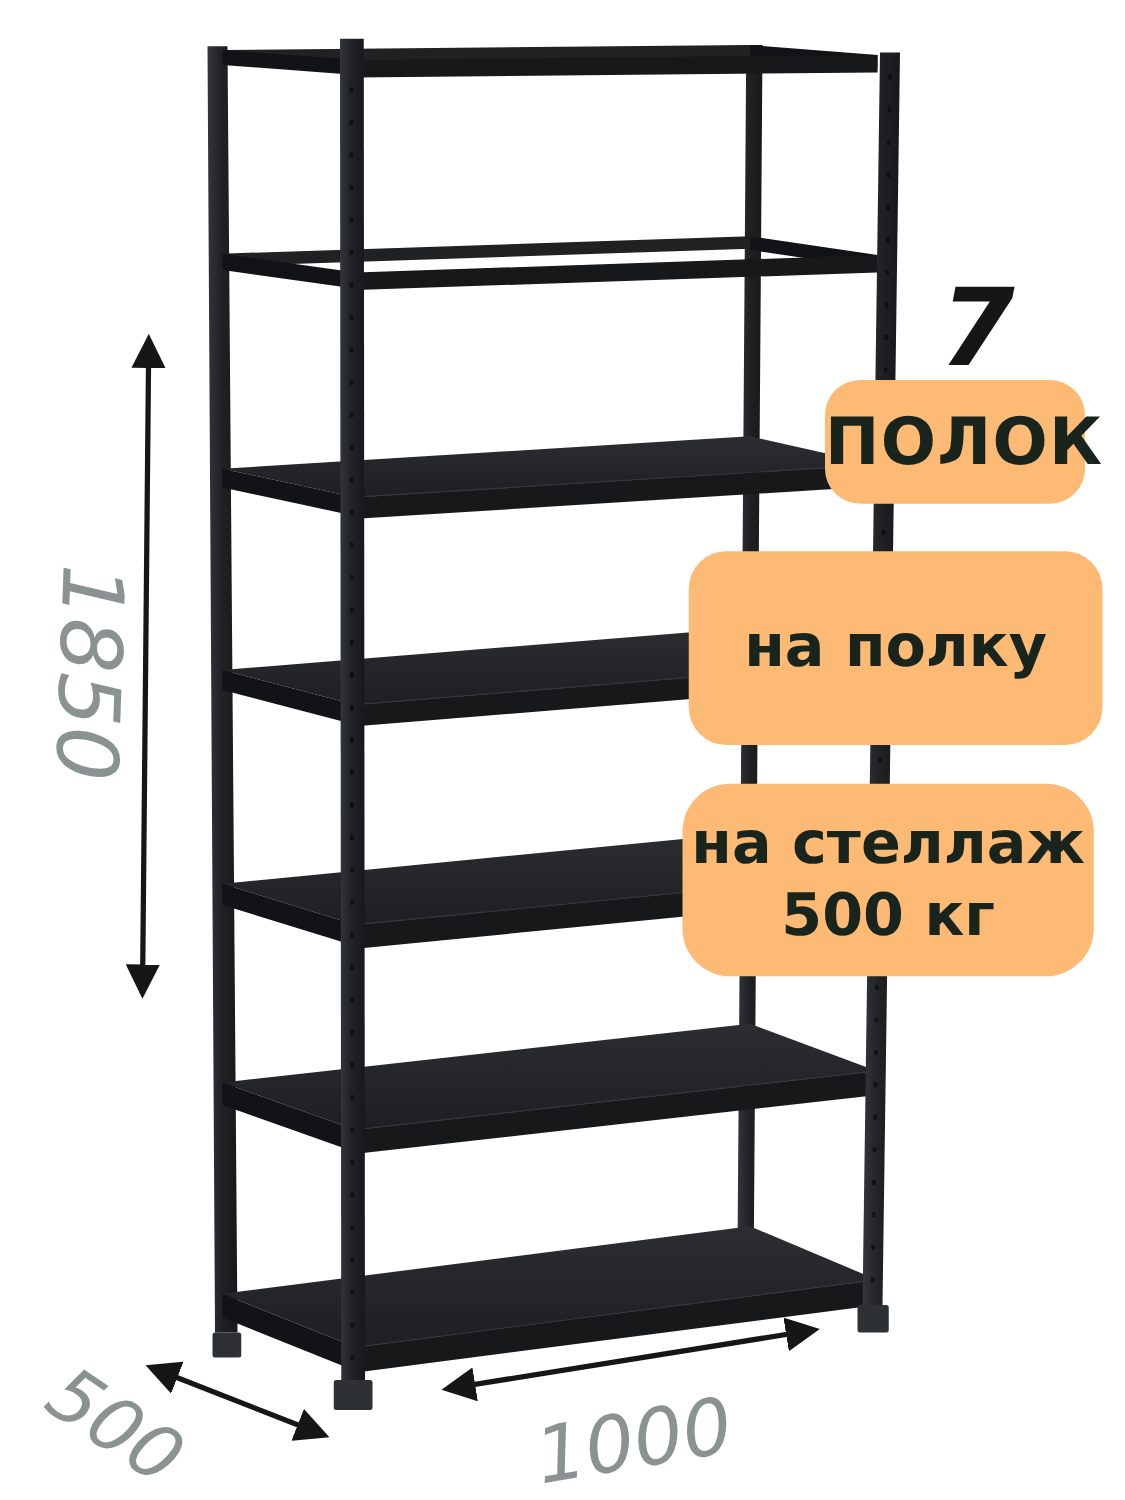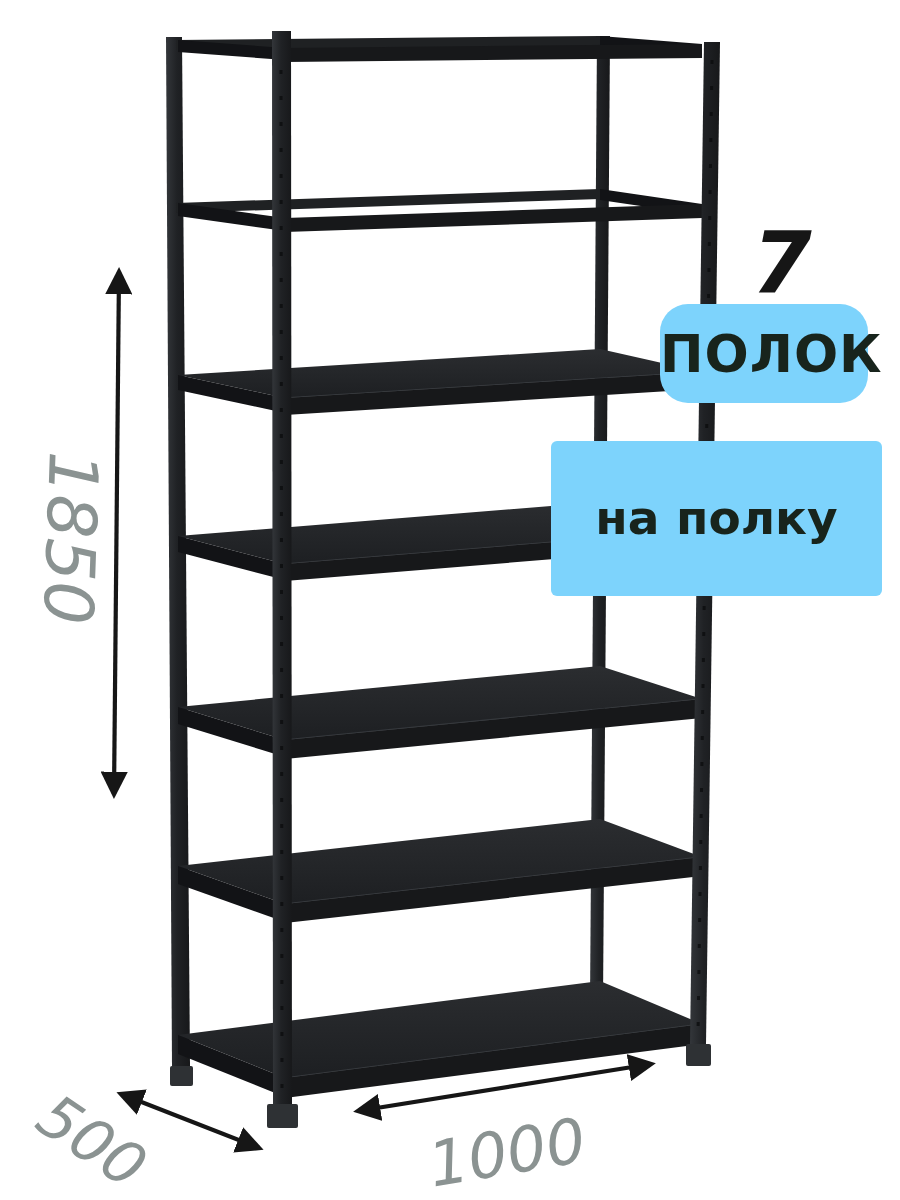--- a/index.html
+++ b/index.html
@@ -25,29 +25,29 @@
   .dim-d{left:-8px;top:1106px;width:200px;height:70px;font-size:60px;transform:rotate(34deg);}
   .dim-w{left:377px;top:1116px;width:260px;height:72px;font-size:62px;transform:rotate(-9.5deg);}
 
   .count-number{
     position:absolute;left:732px;top:220px;width:100px;
     font-size:86px;font-weight:800;font-style:italic;
     color:#161616;text-align:center;line-height:1;
   }
   .badge{
     position:absolute;
-    background:#7dd3fc;
+    background:#fdba74;
     color:#18241c;
     display:flex;flex-direction:column;
     align-items:flex-start;justify-content:center;
     text-align:center;
     font-weight:700;
   }
   .badge-1{left:660px;top:304px;width:208px;height:99px;border-radius:28px;font-size:52px;letter-spacing:1px;}
-  .badge-2{left:551px;top:441px;width:331px;height:155px;border-radius:6px;font-size:47px;line-height:1.24;}
+  .badge-2{left:551px;top:441px;width:331px;height:155px;border-radius:30px;font-size:47px;line-height:1.24;}
   .badge-3{left:546px;top:627px;width:329px;height:154px;border-radius:38px;font-size:47px;line-height:1.24;}
   .badge .line{width:100%;}
 </style>
 </head>
 <body>
 
 <div class="canvas">
 
   <svg class="rack-svg" viewBox="0 0 900 1200" aria-hidden="true">
     <defs>
@@ -146,14 +146,18 @@
   <div class="count-number">7</div>
 
   <div class="badge badge-1">
     <div class="line">ПОЛОК</div>
   </div>
 
   <div class="badge badge-2">
     <div class="line">на полку</div>
   </div>
 
+  <div class="badge badge-3">
+    <div class="line">на стеллаж</div>
+    <div class="line">500 кг</div>
+  </div>
 
 </div>
 
 </body></html>

